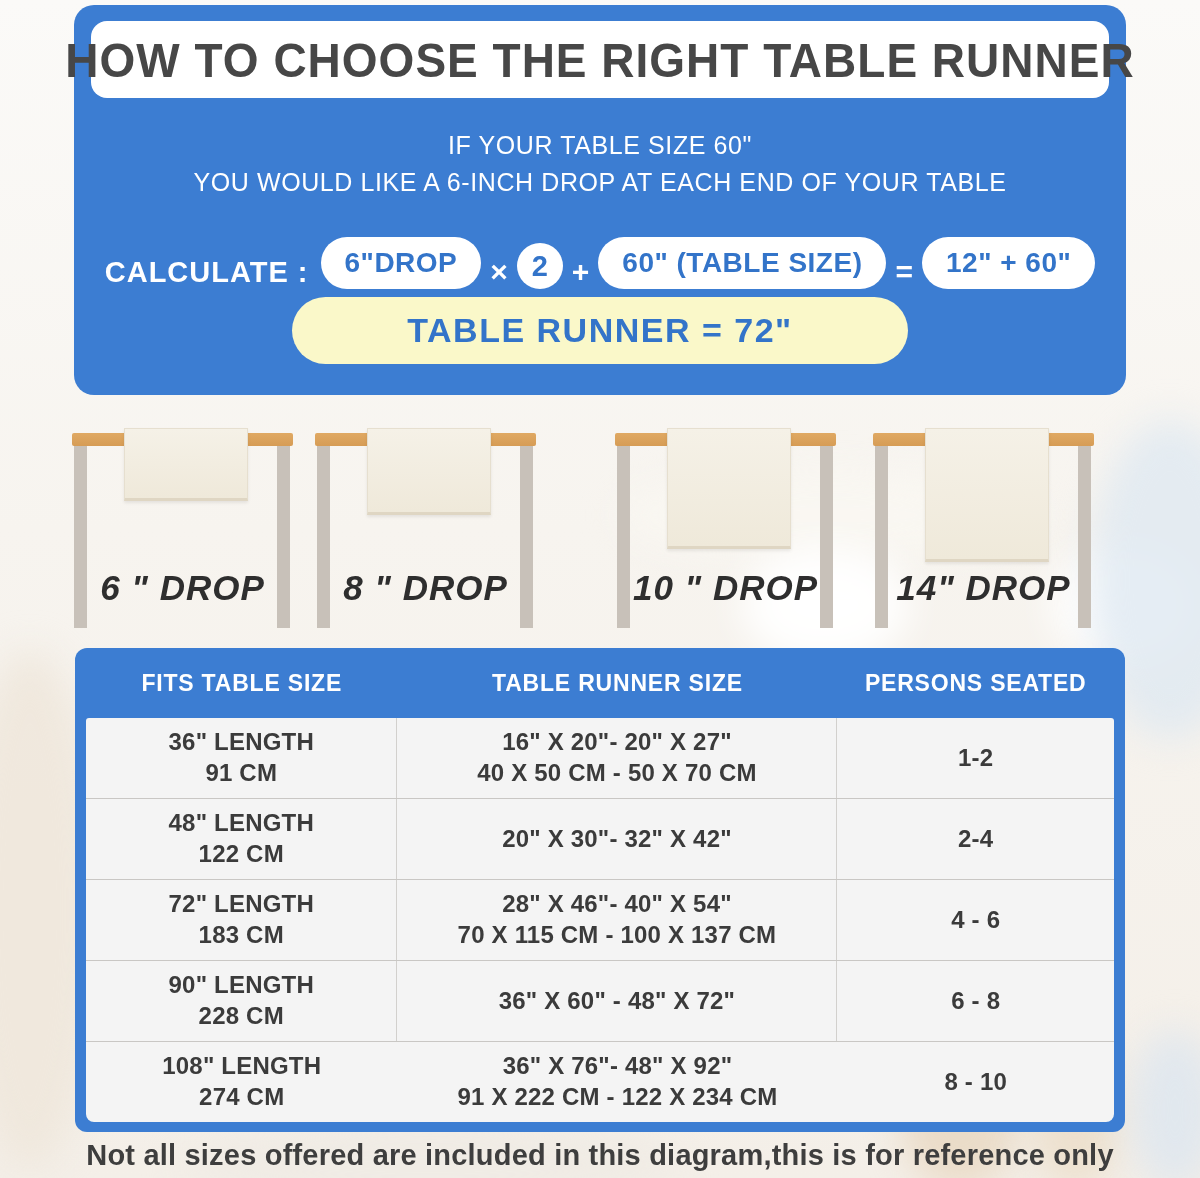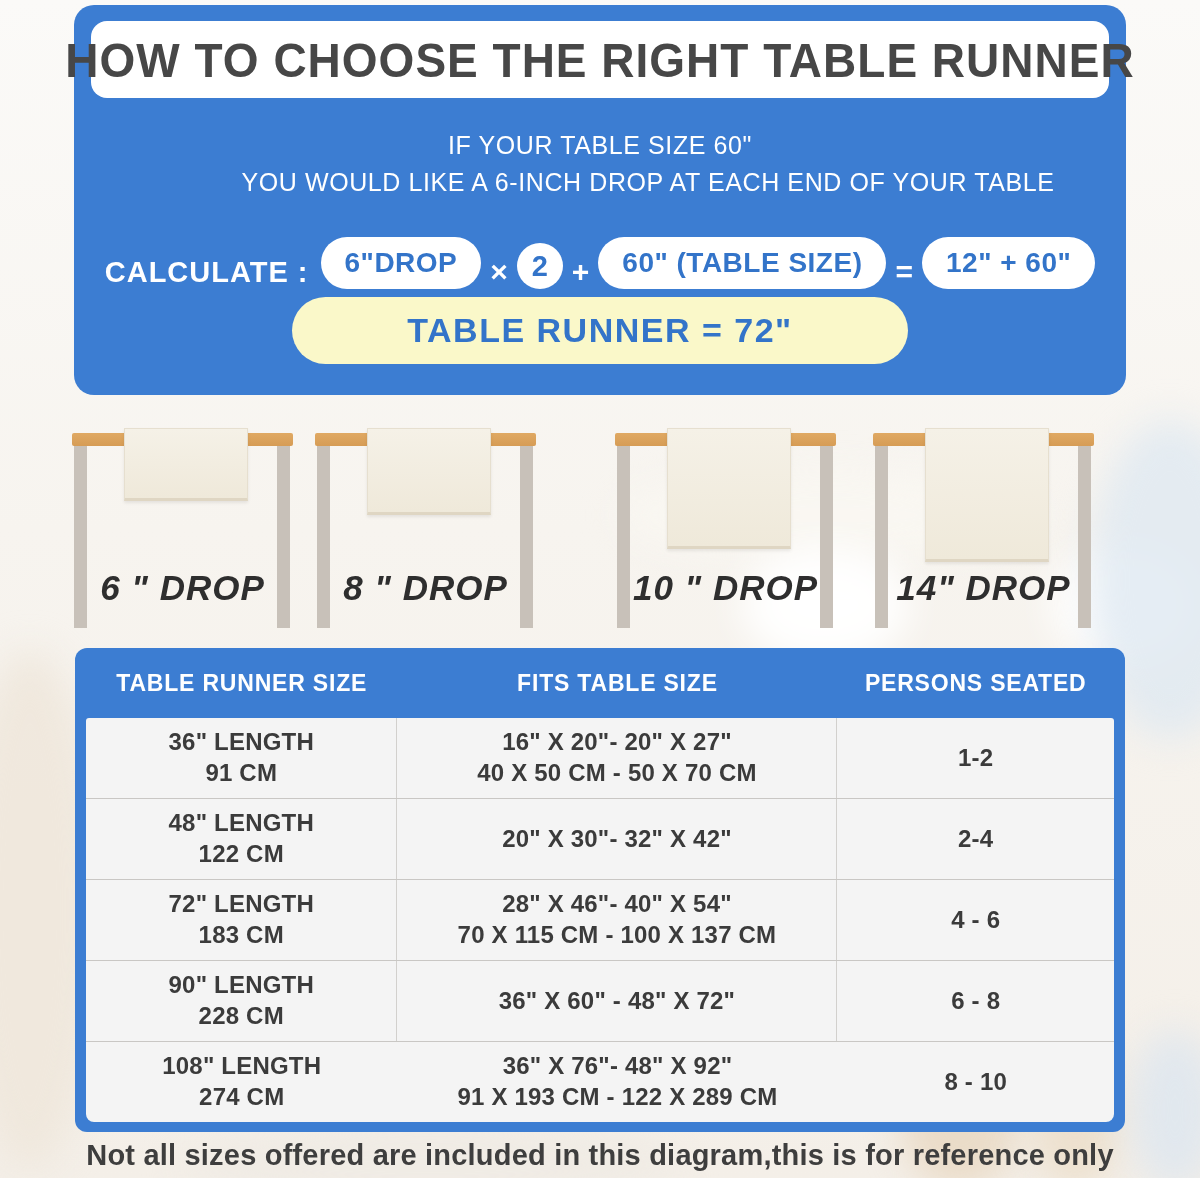--- a/index.html
+++ b/index.html
@@ -23,21 +23,21 @@
   
   .top-panel{position:absolute;left:74px;top:5px;width:1052px;height:390px;
     background:#3C7DD2;border-radius:20px;}
   .title-box{position:absolute;left:17px;top:16px;width:1018px;height:77px;
     background:#ffffff;border-radius:16px;display:flex;align-items:center;justify-content:center;}
   .title-box span{font-size:46px;font-weight:bold;color:#474747;letter-spacing:1px;
     transform:scaleY(1.04);white-space:nowrap;}
   .subtitle{position:absolute;left:0;width:100%;text-align:center;color:#ffffff;
     font-size:25px;font-weight:normal;letter-spacing:0.6px;}
   .subtitle.s1{top:126px;}
-  .subtitle.s2{top:163px;margin-left:48px;}
+  .subtitle.s2{top:163px;}
   .calc-row{position:absolute;left:0;top:230px;width:100%;height:54px;
     display:flex;align-items:flex-end;justify-content:center;gap:9px;}
   .calc-label{color:#ffffff;font-size:29px;font-weight:bold;letter-spacing:1px;margin-right:3px;}
   .pill{background:#ffffff;color:#3374C9;font-weight:bold;font-size:28px;height:52px;
     border-radius:26px;display:flex;align-items:center;justify-content:center;
     padding:0 24px;letter-spacing:0.5px;white-space:nowrap;}
   .op{color:#ffffff;font-size:30px;font-weight:bold;}
   .circle2{background:#ffffff;color:#3374C9;font-weight:bold;font-size:29px;width:46px;height:46px;
     border-radius:50%;display:flex;align-items:center;justify-content:center;}
   .result-pill{position:absolute;left:50%;top:292px;transform:translateX(-50%);
@@ -154,22 +154,22 @@
     <div class="leg right"></div>
     <div class="tabletop"></div>
     <div class="runner"></div>
     <div class="drop-label">14" DROP</div>
   </div>
 
 </div>
 
 <div class="size-panel">
   <div class="panel-header">
+    <div class="col-header">FITS TABLE SIZE</div>
     <div class="col-header">TABLE RUNNER SIZE</div>
-    <div class="col-header">FITS TABLE SIZE</div>
     <div class="col-header">PERSONS SEATED</div>
   </div>
   <div class="panel-body">
 
     <div class="t-row">
       <div class="t-cell">
         <span class="cell-line">36" LENGTH</span>
         <span class="cell-line">91 CM</span>
       </div>
       <div class="t-cell">
@@ -221,21 +221,21 @@
       </div>
     </div>
 
     <div class="t-row last">
       <div class="t-cell">
         <span class="cell-line">108" LENGTH</span>
         <span class="cell-line">274 CM</span>
       </div>
       <div class="t-cell">
         <span class="cell-line">36" X 76"- 48" X 92"</span>
-        <span class="cell-line">91 X 193 CM - 122 X 289 CM</span>
+        <span class="cell-line">91 X 222 CM - 122 X 234 CM</span>
       </div>
       <div class="t-cell">
         <span class="cell-line">8 - 10</span>
       </div>
     </div>
 
   </div>
 </div>
 
 <div class="footnote">Not all sizes offered are included in this diagram,this is for reference only</div>

